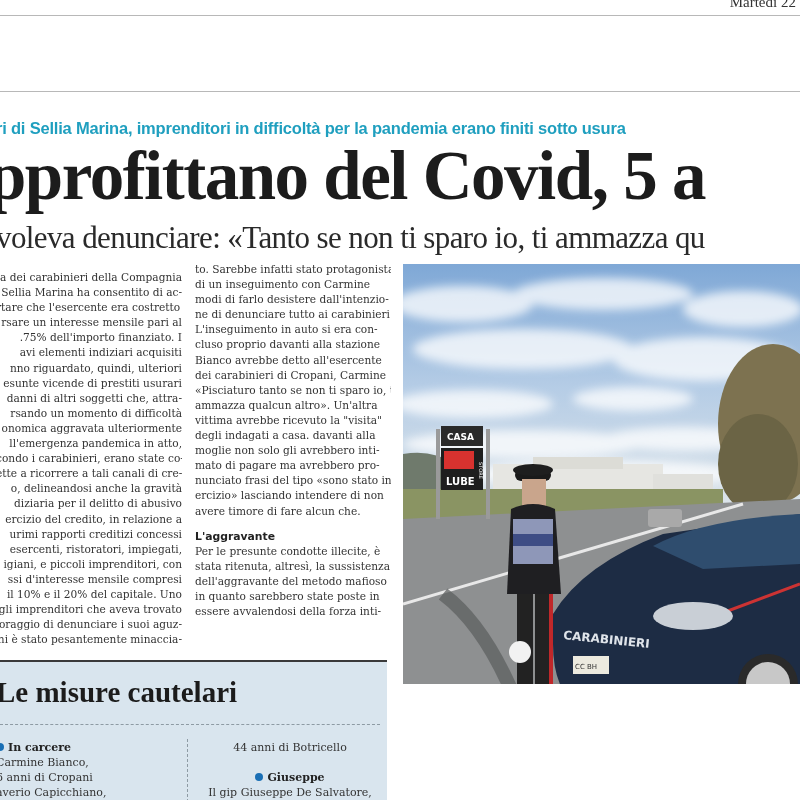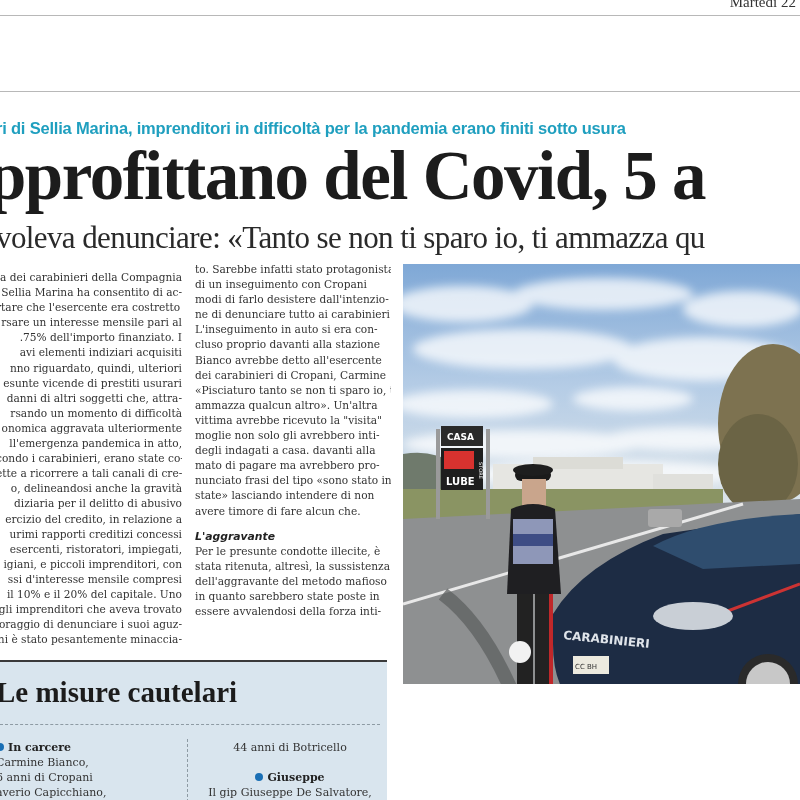--- a/index.html
+++ b/index.html
@@ -32,21 +32,21 @@
 
   .col {
     position:absolute; font-family:"DejaVu Serif", serif; font-size:10.6px;
     line-height:15.1px; color:#333; text-align:justify;
   }
   .col .ln { display:block; white-space:nowrap; overflow:hidden; }
   .col1 { left:-4px; top:270px; width:186px; text-align:right; }
   .col2 { left:195px; top:262px; width:196px; }
   .subtitle-aggr {
     font-family:"DejaVu Sans", sans-serif; font-weight:bold; font-size:10.8px; color:#222;
-    display:block; margin-top:10px;font-style:italic;
+    display:block; margin-top:10px;
   }
 
   .photo {
     position:absolute; left:403px; top:264px; width:397px; height:420px; overflow:hidden;
     background:linear-gradient(180deg,#8fb3d9 0%,#a9c6e4 25%,#c7d8ea 48%,#dde6ee 58%,#9aa7a9 66%,#6f7675 100%);
   }
   .box {
     position:absolute; left:0; top:660px; width:387px; height:140px;
     background:#d9e5ee; border-top:2px solid #3a3a3a;
   }
@@ -99,35 +99,35 @@
       <span class="ln">igiani, e piccoli imprenditori, con</span>
       <span class="ln">ssi d'interesse mensile compresi</span>
       <span class="ln">il 10% e il 20% del capitale. Uno</span>
       <span class="ln">gli imprenditori che aveva trovato</span>
       <span class="ln">oraggio di denunciare i suoi aguz-</span>
       <span class="ln">ni è stato pesantemente minaccia-</span>
     </div>
   <div class="col col2">
     <div id="col2a">
         <span class="ln">to. Sarebbe infatti stato protagonista</span>
-        <span class="ln">di un inseguimento con Cropani</span>
+        <span class="ln">di un inseguimento con Carmine</span>
         <span class="ln">modi di farlo desistere dall'intenzio-</span>
         <span class="ln">ne di denunciare tutto ai carabinieri.</span>
         <span class="ln">L'inseguimento in auto si era con-</span>
         <span class="ln">cluso proprio davanti alla stazione</span>
         <span class="ln">Bianco avrebbe detto all'esercente</span>
         <span class="ln">dei carabinieri di Cropani, Carmine</span>
         <span class="ln">«Pisciaturo tanto se non ti sparo io, ti</span>
         <span class="ln">ammazza qualcun altro». Un'altra</span>
         <span class="ln">vittima avrebbe ricevuto la "visita"</span>
+        <span class="ln">degli indagati a casa. davanti alla</span>
         <span class="ln">moglie non solo gli avrebbero inti-</span>
-        <span class="ln">degli indagati a casa. davanti alla</span>
         <span class="ln">mato di pagare ma avrebbero pro-</span>
         <span class="ln">nunciato frasi del tipo «sono stato in</span>
-        <span class="ln">state» lasciando intendere di non</span>
+        <span class="ln">ercizio» lasciando intendere di non</span>
         <span class="ln">avere timore di fare alcun che.</span>
       </div>
     <span class="subtitle-aggr">L'aggravante</span>
     <div id="col2b">
         <span class="ln">Per le presunte condotte illecite, è</span>
         <span class="ln">stata ritenuta, altresì, la sussistenza</span>
         <span class="ln">dell'aggravante del metodo mafioso</span>
         <span class="ln">in quanto sarebbero state poste in</span>
         <span class="ln">essere avvalendosi della forza inti-</span>
       </div>

